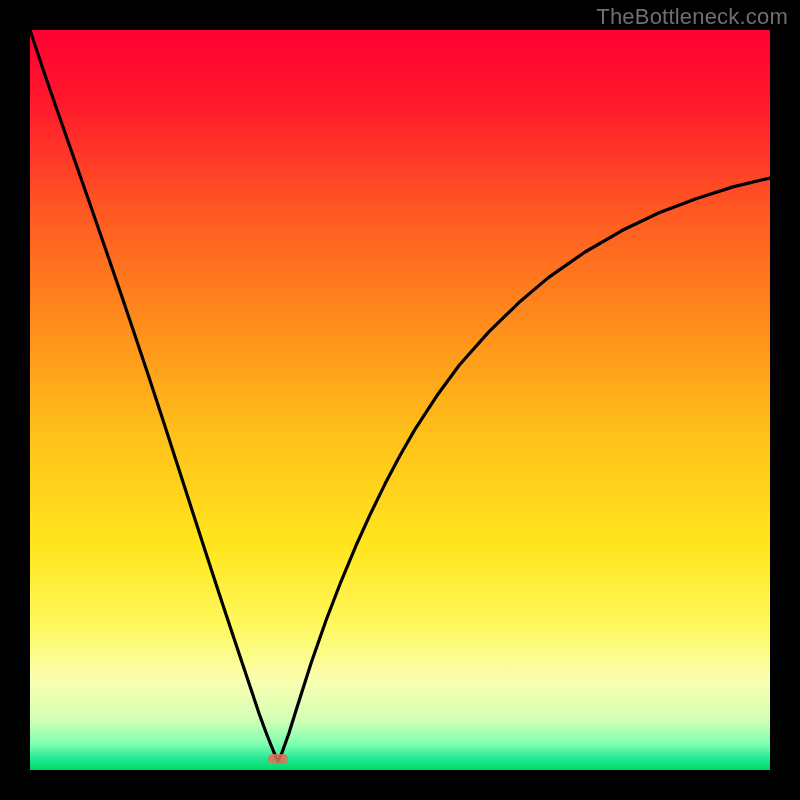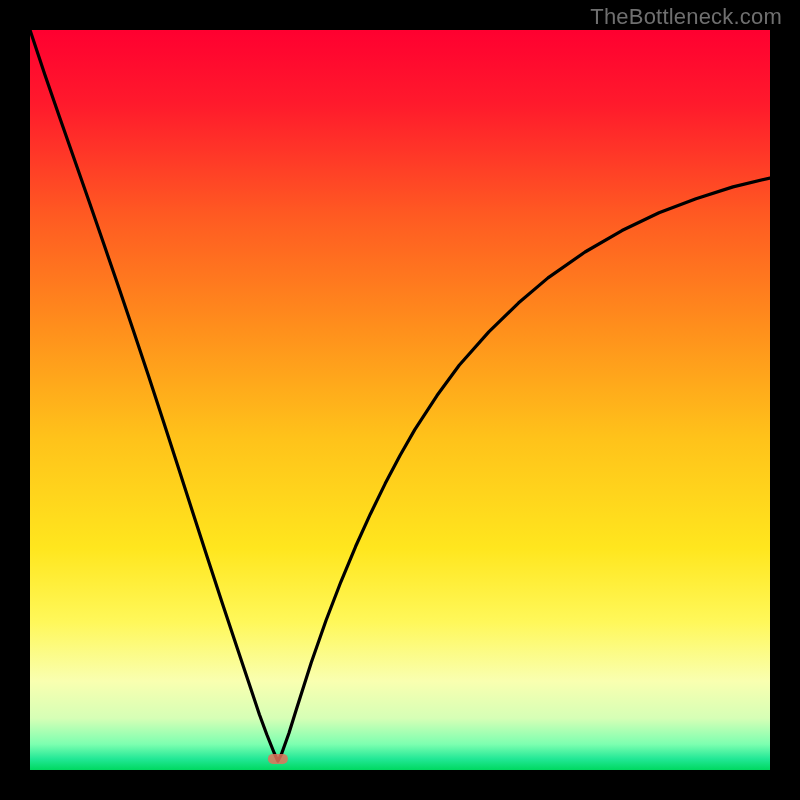--- a/index.html
+++ b/index.html
@@ -22,21 +22,21 @@
   .plot-area {
     position: absolute;
     left: 0;
     top: 0;
     width: 740px;
     height: 740px;
   }
   .watermark {
     position: absolute;
     top: 4px;
-    right: 18px;
+    right: 12px;
     color: #6f6f6f;
     font-size: 22px;
     font-weight: 500;
     letter-spacing: 0.2px;
     font-family: Arial, Helvetica, sans-serif;
   }
   svg {
     display: block;
   }
 </style>

